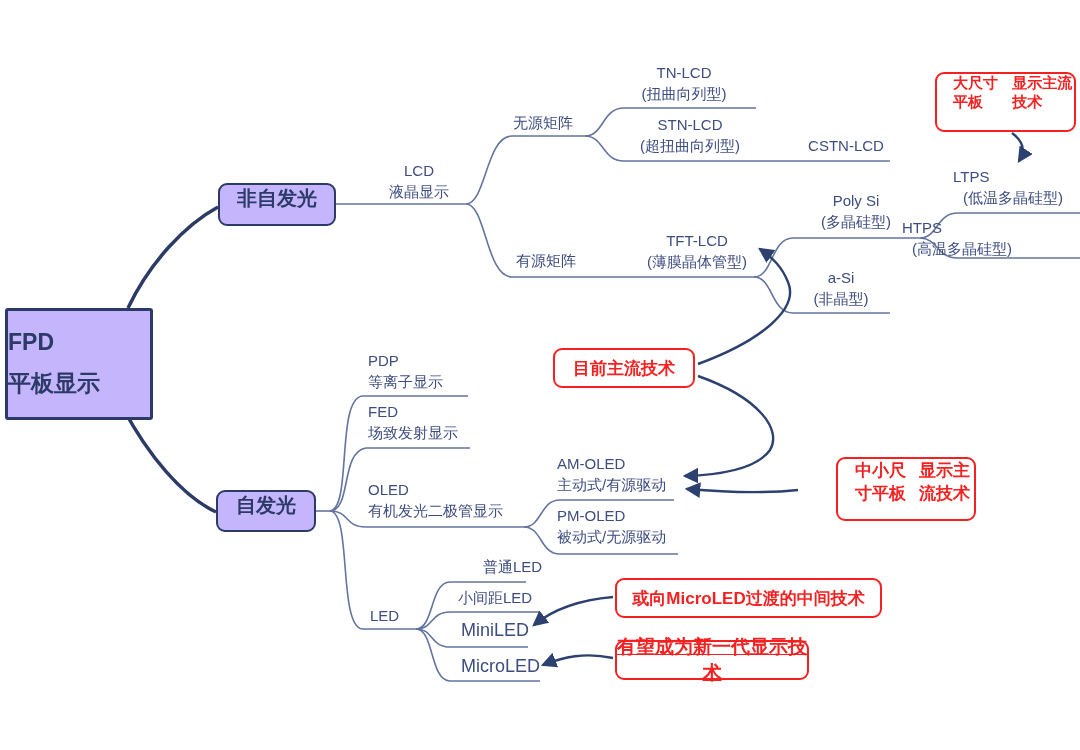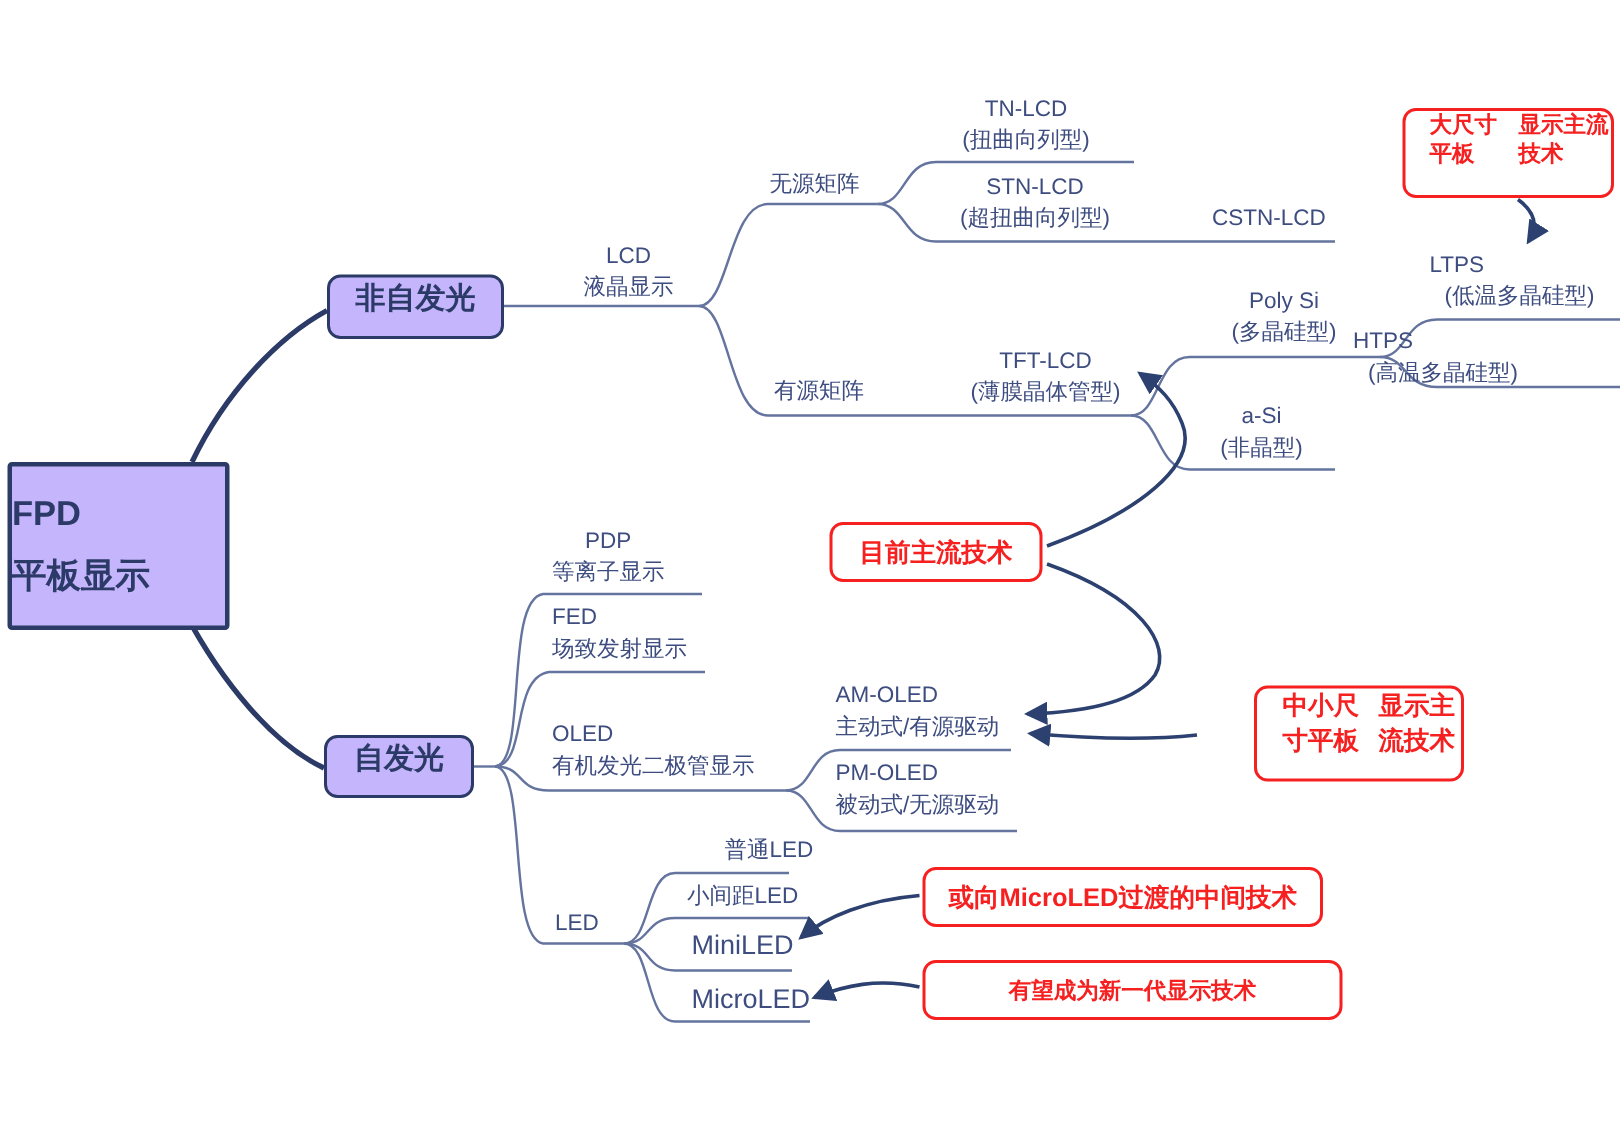--- a/index.html
+++ b/index.html
@@ -128,21 +128,21 @@
   </div>
   <div class="label" style="left:953px;top:166px;">
     <span>LTPS</span>
     <span class="indent">(低温多晶硅型)</span>
   </div>
   <div class="label" style="left:902px;top:217px;">
     <span>HTPS</span>
     <span class="indent">(高温多晶硅型)</span>
   </div>
 
-  <div class="label" style="left:368px;top:350px;text-align:center;">
+  <div class="label" style="left:368px;top:350px;">
     <span>PDP</span>
     <span>等离子显示</span>
   </div>
   <div class="label" style="left:368px;top:401px;">
     <span>FED</span>
     <span>场致发射显示</span>
   </div>
   <div class="label" style="left:368px;top:479px;">
     <span>OLED</span>
     <span>有机发光二极管显示</span>
@@ -178,17 +178,17 @@
   <div class="red-box center" style="left:553px;top:348px;width:142px;height:40px;font-size:17px;">
     <span>目前主流技术</span>
   </div>
   <div class="red-box" style="left:800px;top:457px;width:140px;height:64px;font-size:17px;padding-left:17px;gap:9px;margin-left:36px;">
     <span>中小尺寸平板</span>
     <span>显示主流技术</span>
   </div>
   <div class="red-box center" style="left:615px;top:578px;width:267px;height:40px;font-size:17px;">
     <span>或向MicroLED过渡的中间技术</span>
   </div>
-  <div class="red-box center" style="left:615px;top:640px;width:280px;height:40px;font-size:15px;">
+  <div class="red-box center" style="left:615px;top:640px;width:194px;height:40px;font-size:19px;text-decoration:underline;">
     <span>有望成为新一代显示技术</span>
   </div>
 
 </div>
 
 </body></html>

